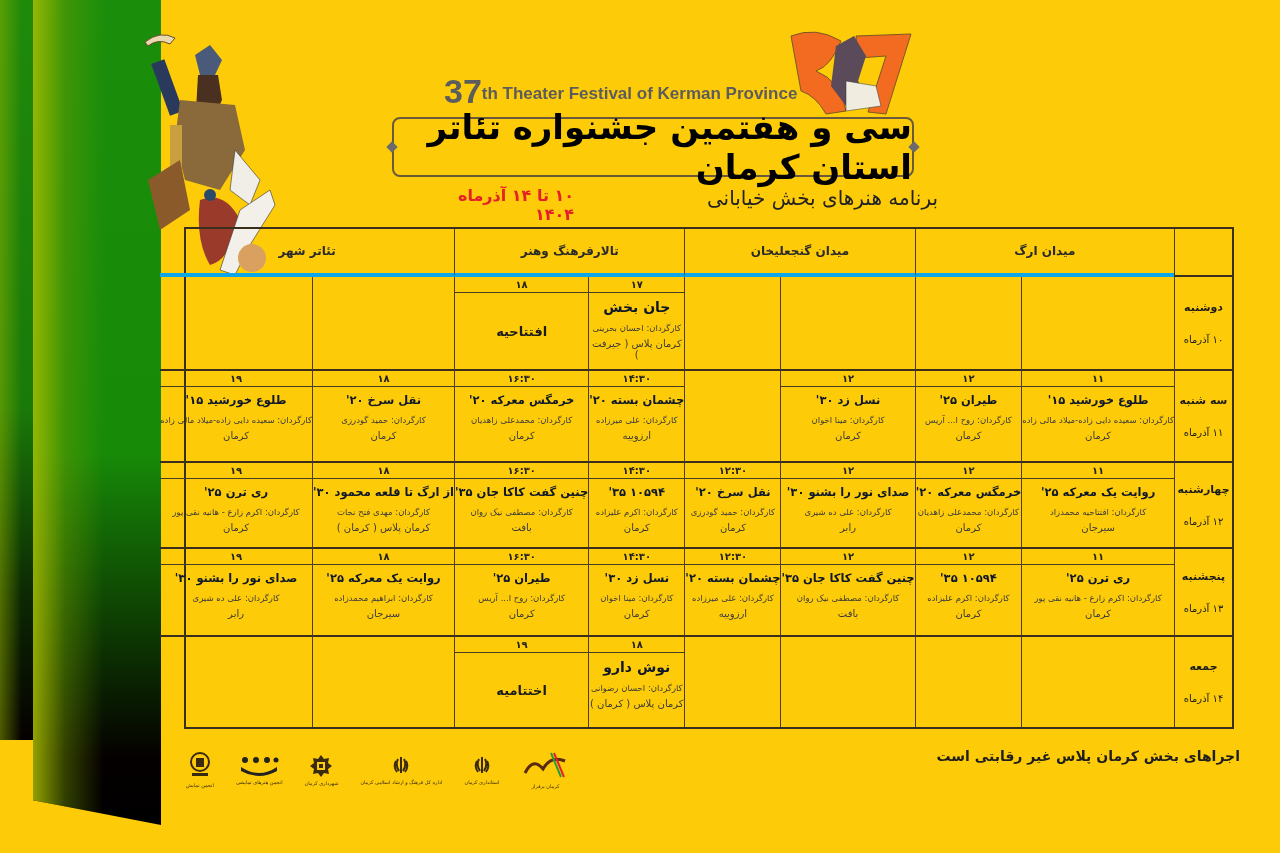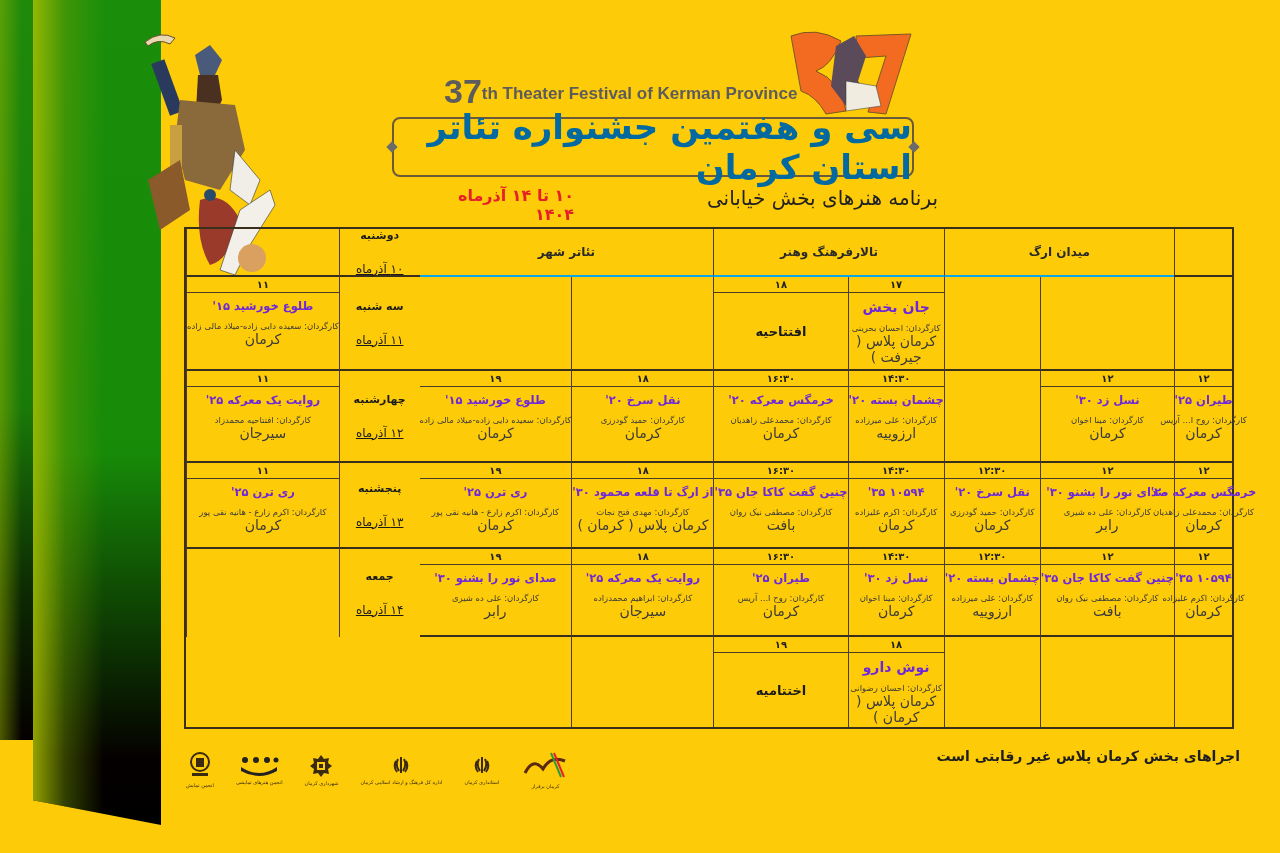--- a/index.html
+++ b/index.html
@@ -49,21 +49,21 @@
     display: flex; align-items: center; justify-content: center;
   }
   .title-box::before, .title-box::after {
     content:""; position:absolute; top: 24px; width: 8px; height: 8px;
     background:#6b6b6b; transform: rotate(45deg);
   }
   .title-box::before { left: -6px; }
   .title-box::after { right: -6px; }
   .title-fa {
     font-family: "DejaVu Sans", sans-serif; font-weight: bold;
-    font-size: 34px; color: #0369a1; direction: rtl; letter-spacing: -1px;
+    font-size: 34px; color: #000000; direction: rtl; letter-spacing: -1px;
   }
   .subtitle {
     position: absolute; left: 596px; top: 186px; width: 342px;
     direction: rtl; text-align: right;
     font-size: 20px; color: #222; letter-spacing: 1px;
   }
   .date-range {
     position: absolute; left: 424px; top: 186px; width: 150px;
     direction: rtl; text-align: right;
     color: #e6202a; font-weight: bold; font-size: 16px;
@@ -82,39 +82,39 @@
     border-left: 1px solid #4a3d25;
     border-bottom: 1px solid #4a3d25;
     position: relative;
     display: flex; flex-direction: column; align-items: center;
     text-align: center;
   }
   .row-last .cell, .cell.row-last { border-bottom: none; }
   .venue-head {
     grid-column: span 2;
     justify-content: center; font-weight: bold; font-size: 12px; color: #2a2a2a;
-    border-bottom: 2px solid #0ea5e9;
+    border-bottom: 4px solid #0ea5e9;
   }
   .corner { border-bottom: 2px solid #3a2e1c; }
   .day-cell {
     justify-content: center; gap: 20px;
     border-bottom: 2px solid #3a2e1c;
   }
   .day-name { font-weight: bold; font-size: 11px; }
-  .day-date { font-size: 12px; text-decoration: underline; }
+  .day-date { font-size: 10px; }
   .slot { border-bottom: 2px solid #3a2e1c; }
   .time {
     width: 100%; height: 16px; line-height: 15px;
     border-bottom: 1px solid #4a3d25;
     font-size: 10px; font-weight: bold; color: #222;
   }
-  .show-title { margin-top: 6px; font-weight: bold; font-size: 11.5px; color: #6d28d9; white-space: nowrap; }
+  .show-title { margin-top: 6px; font-weight: bold; font-size: 11.5px; color: #0f172a; white-space: nowrap; }
   .show-title.big { font-size: 14px; }
   .director { margin-top: 8px; font-size: 8.5px; color: #3a3a3a; white-space: nowrap; }
-  .city { font-size: 14px; color: #3a3a3a; }
+  .city { margin-top: 5px; font-size: 10px; color: #3a3a3a; }
   .ceremony { flex: 1; display:flex; align-items:center; justify-content:center; font-weight:bold; font-size: 13px; }
 
   .notice {
     position: absolute; left: 930px; top: 748px; width: 310px;
     direction: rtl; text-align: right; font-weight: bold; font-size: 14px; color: #1e1e1e;
   }
   .logos {
     position: absolute; left: 186px; top: 745px; width: 340px; height: 50px;
     display: flex; align-items: center; gap: 22px; flex-direction: row;
   }
@@ -152,20 +152,21 @@
 <div class="title-en"><span class="big">37</span><span>th Theater Festival of Kerman Province</span></div>
 <div class="title-box">
   <div class="title-fa">سی و هفتمین جشنواره تئاتر استان کرمان</div>
 </div>
 <div class="subtitle">برنامه هنرهای بخش خیابانی</div>
 <div class="date-range">۱۰ تا ۱۴ آذرماه ۱۴۰۴</div>
 
 <div class="schedule" id="schedule">
   <div class="cell corner"></div>
   <div class="cell venue-head">میدان ارگ</div>
+  <div class="cell venue-head">میدان گنجعلیخان</div>
   <div class="cell venue-head">تالارفرهنگ وهنر</div>
   <div class="cell venue-head" style="border-left:none">تئاتر شهر</div>
 <div class="cell day-cell">
       <span class="day-name">دوشنبه</span>
       <span class="day-date">۱۰ آذرماه</span>
     </div>
     <div class="cell slot"></div>
     <div class="cell slot"></div>
     <div class="cell slot"></div>
     <div class="cell slot"></div>

